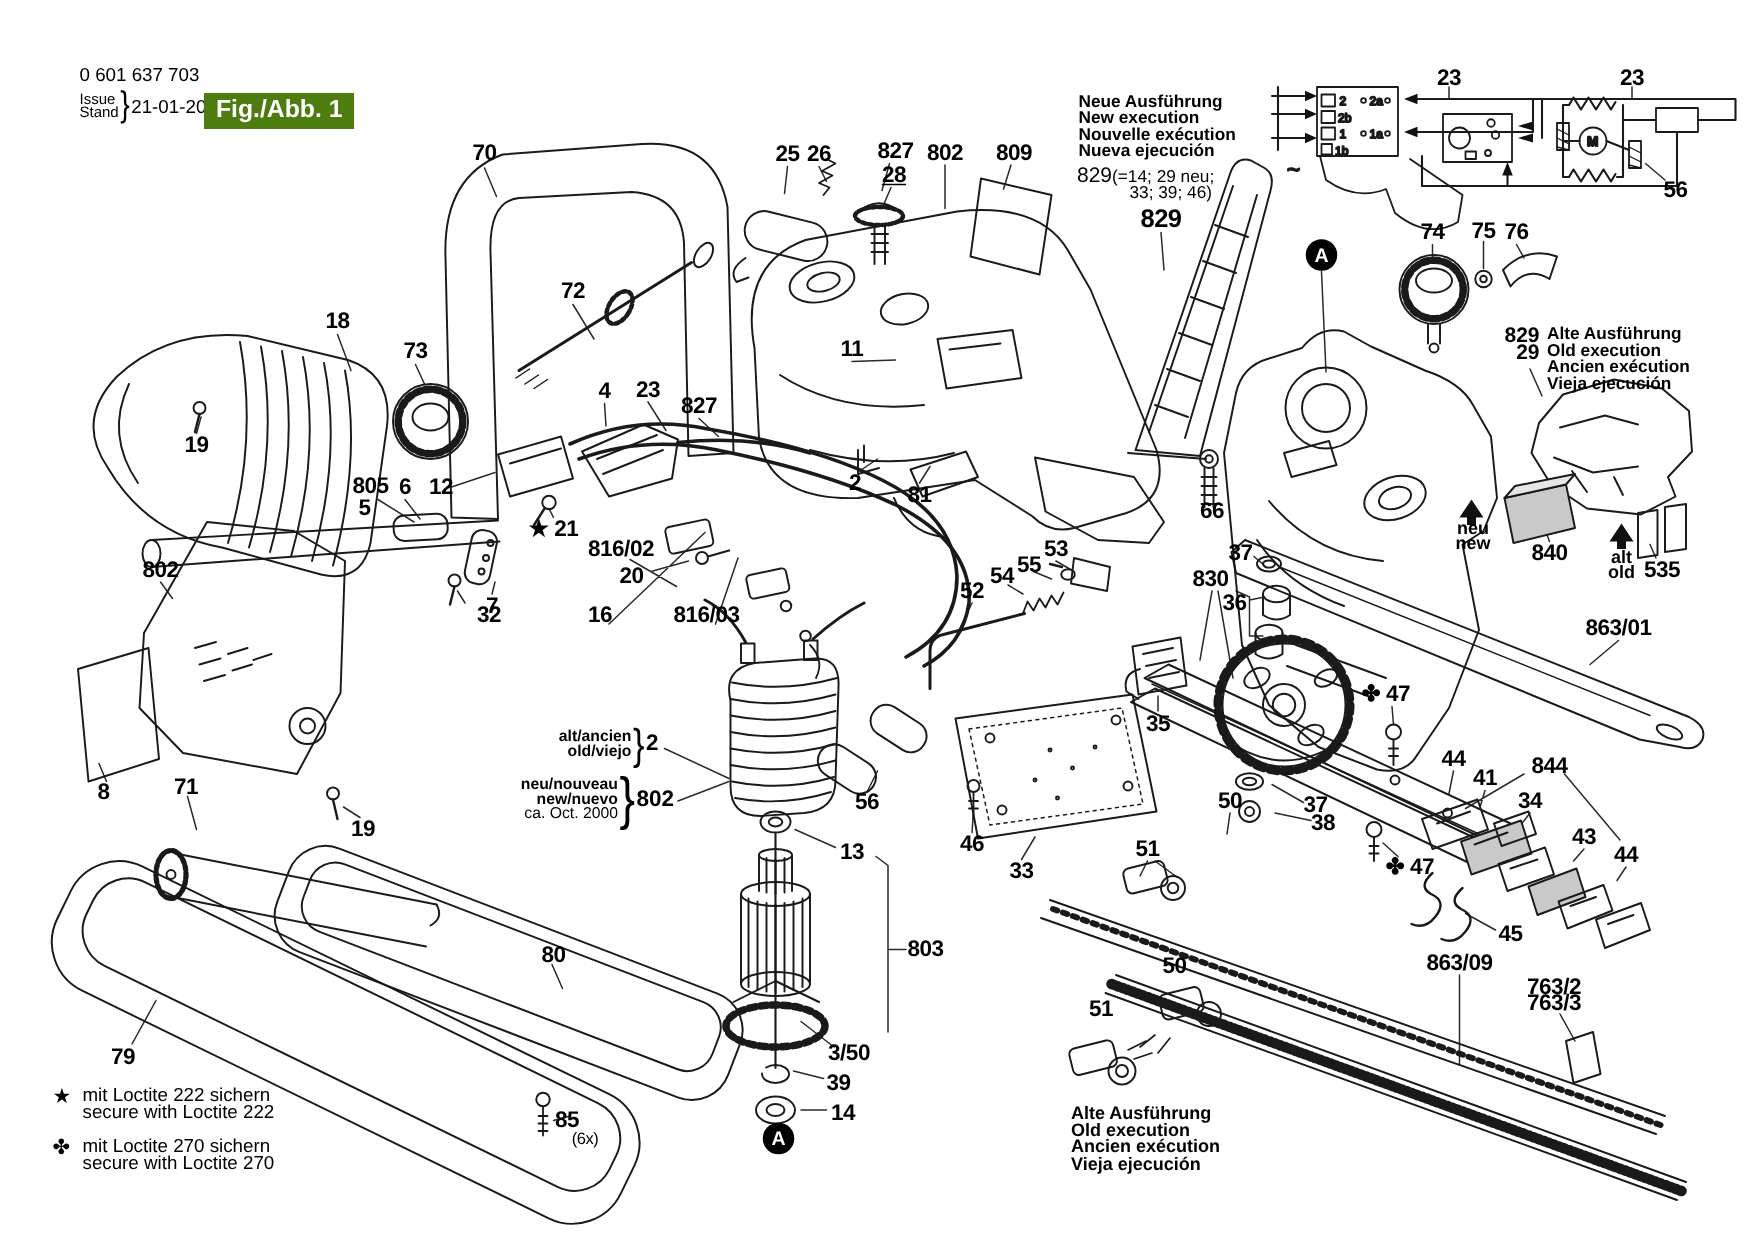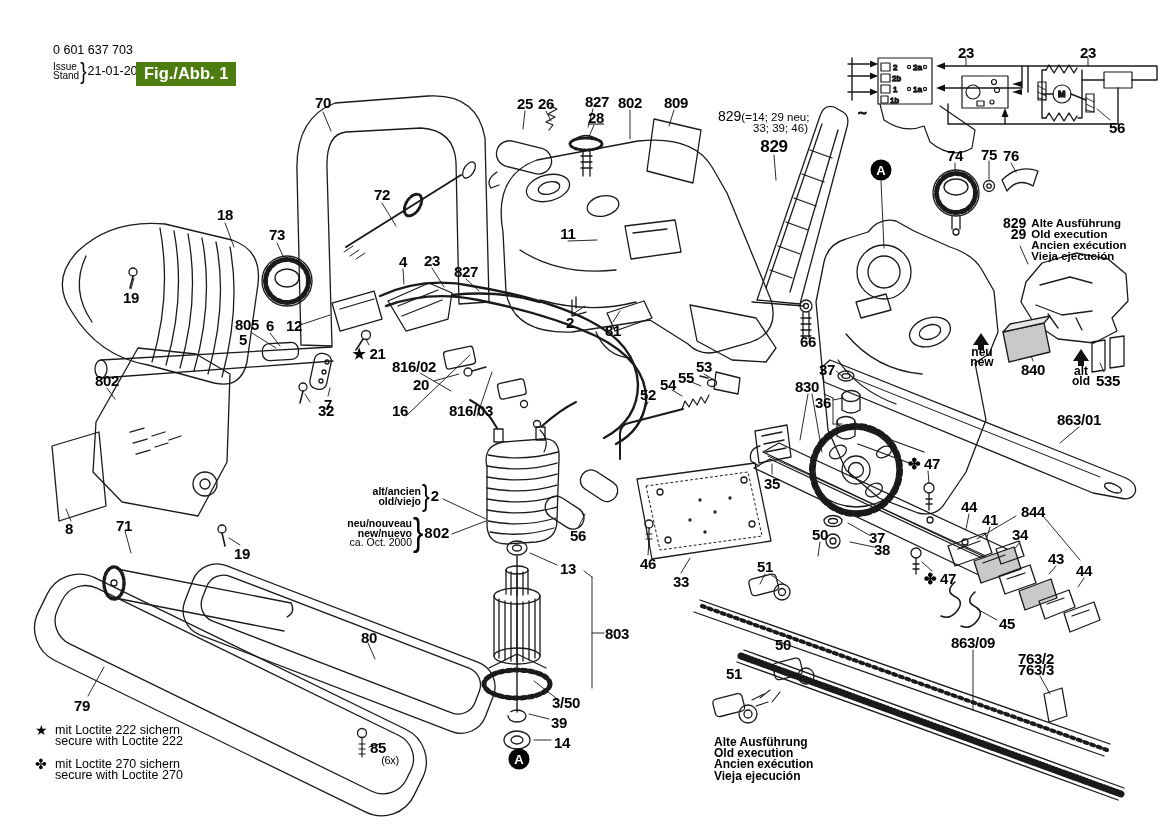--- a/index.html
+++ b/index.html
@@ -377,20 +377,26 @@
   <div class="issue-block">
     <div class="issue-words">
       <div>Issue</div>
       <div>Stand</div>
     </div>
     <div class="issue-brace">}</div>
     <div class="issue-date">21-01-20</div>
   </div>
   <div class="fig-box">Fig./Abb. 1</div>
 
+  <div class="note bold" style="left:719px;top:63px">
+    <div>Neue Ausführung</div>
+    <div>New execution</div>
+    <div>Nouvelle exécution</div>
+    <div>Nueva ejecución</div>
+  </div>
   <div class="note" style="left:718px;top:111px">
     <div><span style="font-size:14px">829</span><span>(=14; 29 neu;</span></div>
     <div style="padding-left:35px">33; 39; 46)</div>
   </div>
 
   <div class="note" style="left:1003px;top:218px">
     <div class="flexrow" style="gap:5px;align-items:flex-start">
       <div class="rightcol" style="font-weight:bold;font-size:14px;line-height:11px">
         <div>829</div>
         <div>29</div>

